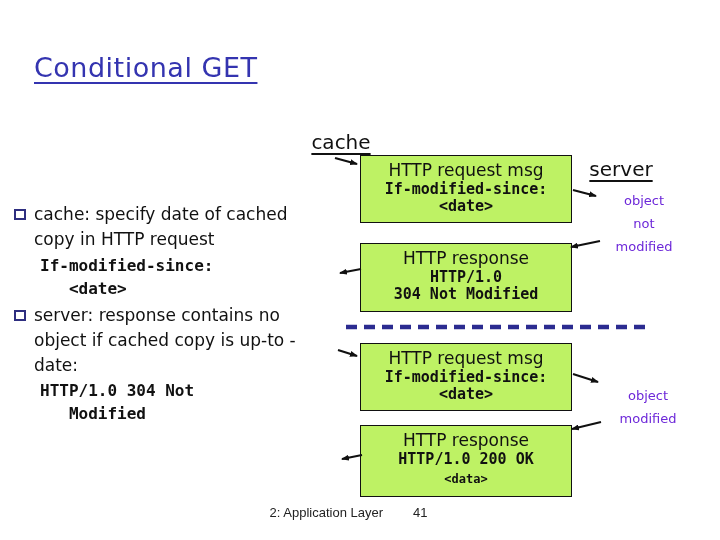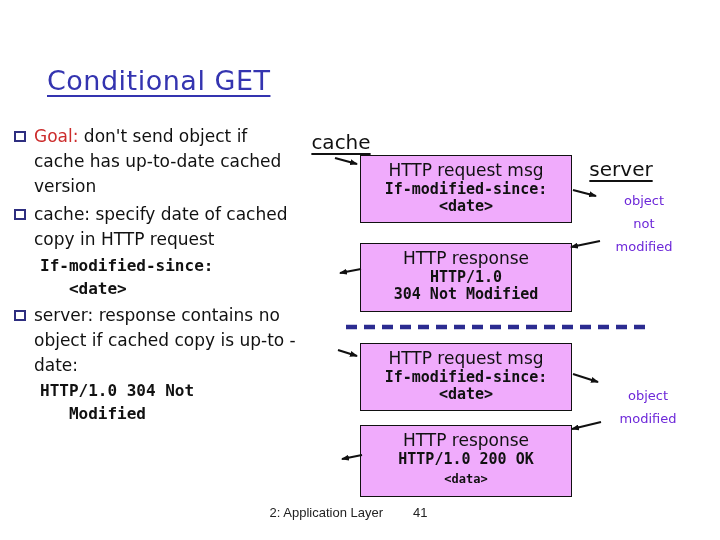--- a/index.html
+++ b/index.html
@@ -2,21 +2,21 @@
 <html><head>
 <meta charset="utf-8">
 <style>
   html,body{margin:0;padding:0;background:#888;}
   .slide{
     position:relative;width:720px;height:540px;background:#ffffff;
     font-family:"DejaVu Sans",sans-serif;overflow:hidden;
   }
   
   .title{
-    position:absolute;left:30px;top:48px;margin:17px;
+    position:absolute;left:30px;top:48px;margin:4px;
     font-size:27px;font-weight:normal;color:#3434b0;
     text-decoration:underline;text-underline-offset:5px;text-decoration-thickness:2px;
     letter-spacing:0.5px;
   }
   
   .bullet-item{
     position:absolute;left:14px;width:286px;padding-left:20px;box-sizing:border-box;
     font-size:17px;line-height:25px;color:#111;
   }
   .bullet-sq{
@@ -31,21 +31,21 @@
   }
   
   .actor{
     position:absolute;font-size:20px;color:#111;text-align:center;
     text-decoration:underline;text-underline-offset:4px;text-decoration-thickness:1.5px;
   }
   .actor.cache{left:306px;top:130px;width:70px;}
   .actor.server{left:583px;top:114px;width:76px;margin-top:43px;}
   .msgbox{
     position:absolute;left:360px;width:212px;box-sizing:border-box;
-    border:1.5px solid #111;background:#f0abfc;text-align:center;
+    border:1.5px solid #111;background:#bef264;text-align:center;
   }
   .msgbox .btitle{font-size:17px;color:#111;line-height:21px;margin-top:4px;}
   .msgbox .bmono{
     font-family:"DejaVu Sans Mono",monospace;font-weight:bold;
     font-size:15px;line-height:17px;color:#111;
   }
   .msgbox .bmono.big{font-size:12px;line-height:23px;margin-top:0;}
   .box1{top:155px;height:68px;}
   .box2{top:243px;height:69px;}
   .box3{top:343px;height:68px;}
@@ -64,24 +64,20 @@
   }
   .footer .page{margin-left:30px;}
 </style>
 </head>
 <body>
 
 <div class="slide">
 
   <h1 class="title">Conditional GET</h1>
 
-  <div class="bullet-item" style="top:124px;">
-    <span class="bullet-sq"></span>
-    <span class="lead-red">Goal: </span><span>don't send object if cache has up-to-date cached version</span>
-  </div>
 
   <div class="bullet-item" style="top:202px;">
     <span class="bullet-sq"></span>
     <span>cache: specify date of cached copy in HTTP request</span>
   </div>
 
   <pre class="code" style="top:254px;">If-modified-since:
    &lt;date&gt;</pre>
 
   <div class="bullet-item" style="top:303px;">

